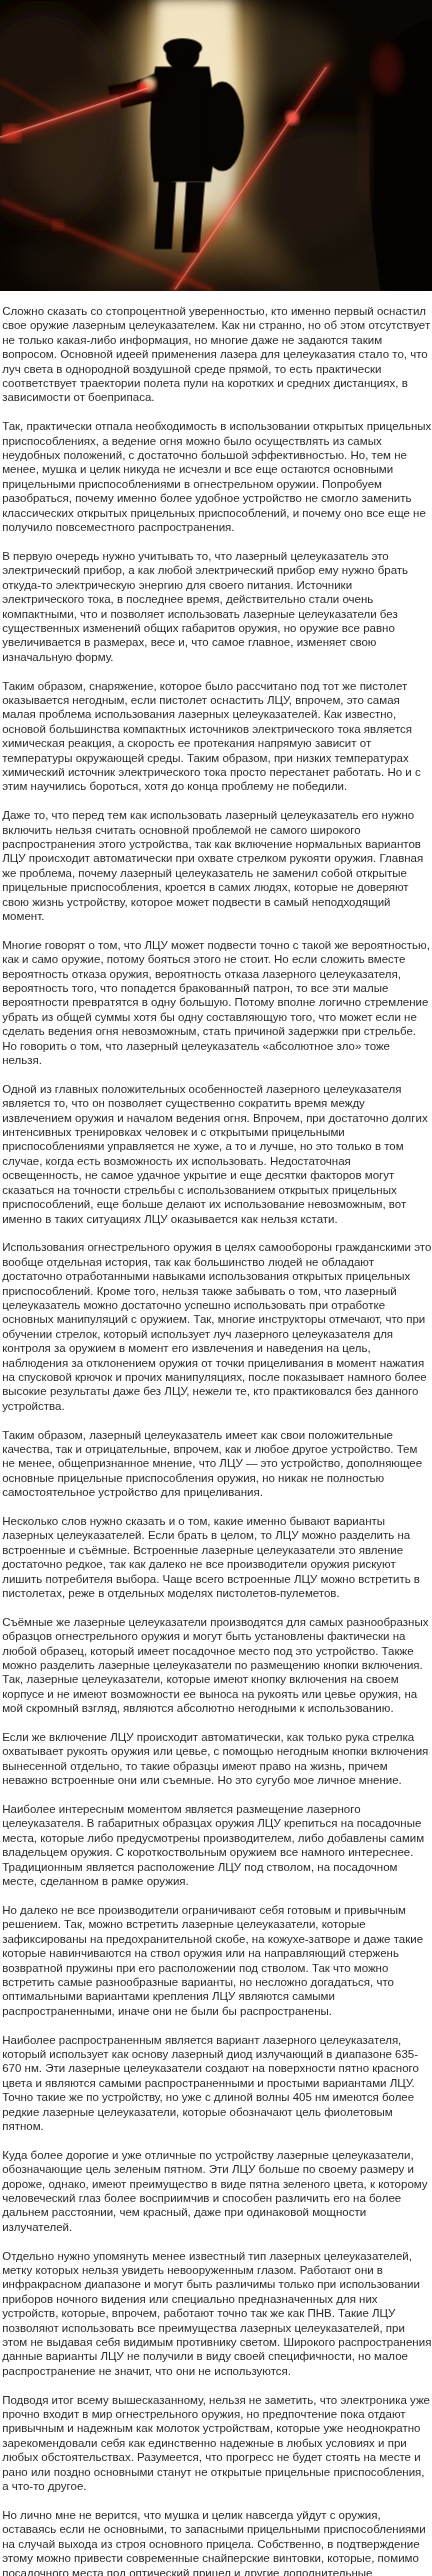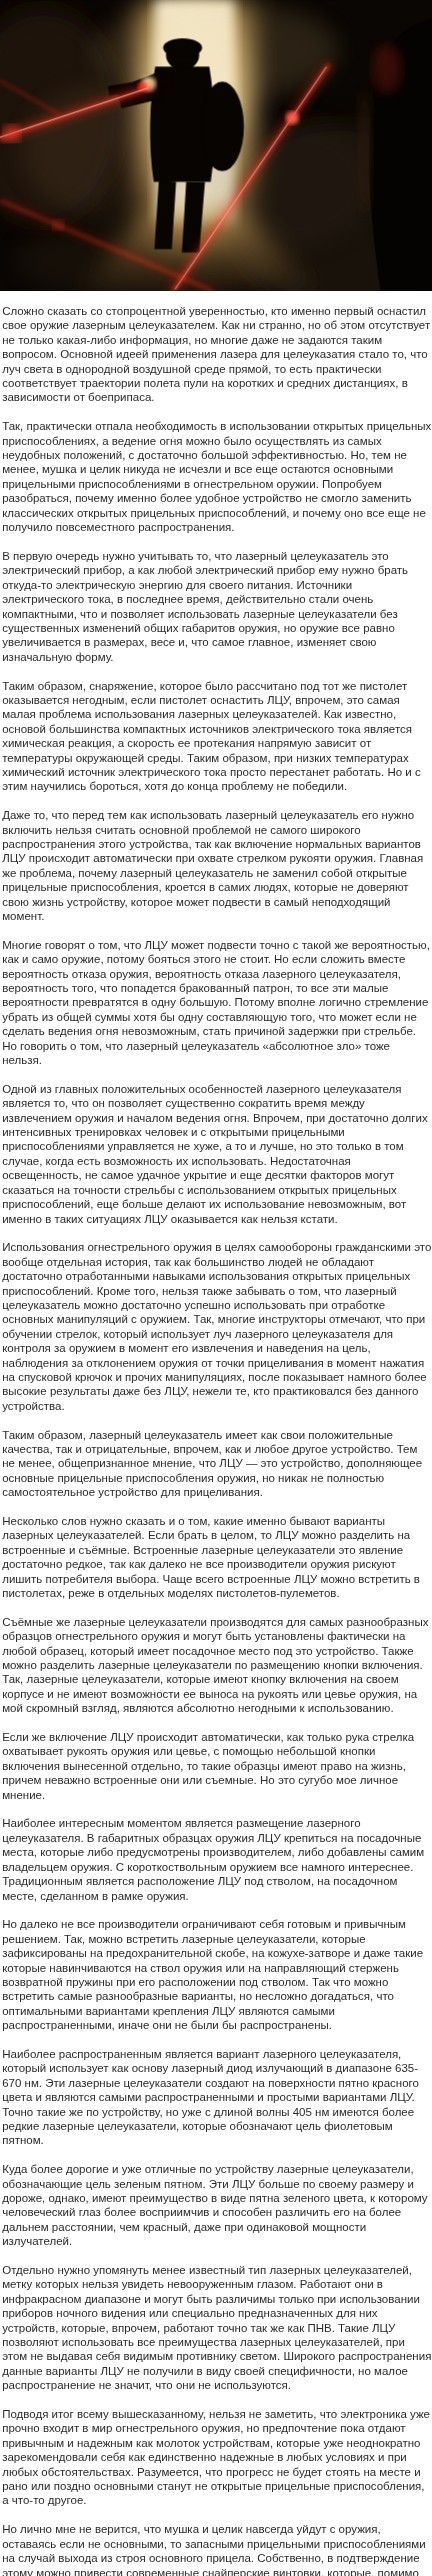--- a/index.html
+++ b/index.html
@@ -112,21 +112,21 @@
       <p>Так, практически отпала необходимость в использовании открытых прицельных приспособлениях, а ведение огня можно было осуществлять из самых неудобных положений, с достаточно большой эффективностью. Но, тем не менее, мушка и целик никуда не исчезли и все еще остаются основными прицельными приспособлениями в огнестрельном оружии. Попробуем разобраться, почему именно более удобное устройство не смогло заменить классических открытых прицельных приспособлений, и почему оно все еще не получило повсеместного распространения.</p>
       <p>В первую очередь нужно учитывать то, что лазерный целеуказатель это электрический прибор, а как любой электрический прибор ему нужно брать откуда-то электрическую энергию для своего питания. Источники электрического тока, в последнее время, действительно стали очень компактными, что и позволяет использовать лазерные целеуказатели без существенных изменений общих габаритов оружия, но оружие все равно увеличивается в размерах, весе и, что самое главное, изменяет свою изначальную форму.</p>
       <p>Таким образом, снаряжение, которое было рассчитано под тот же пистолет оказывается негодным, если пистолет оснастить ЛЦУ, впрочем, это самая малая проблема использования лазерных целеуказателей. Как известно, основой большинства компактных источников электрического тока является химическая реакция, а скорость ее протекания напрямую зависит от температуры окружающей среды. Таким образом, при низких температурах химический источник электрического тока просто перестанет работать. Но и с этим научились бороться, хотя до конца проблему не победили.</p>
       <p>Даже то, что перед тем как использовать лазерный целеуказатель его нужно включить нельзя считать основной проблемой не самого широкого распространения этого устройства, так как включение нормальных вариантов ЛЦУ происходит автоматически при охвате стрелком рукояти оружия. Главная же проблема, почему лазерный целеуказатель не заменил собой открытые прицельные приспособления, кроется в самих людях, которые не доверяют свою жизнь устройству, которое может подвести в самый неподходящий момент.</p>
       <p>Многие говорят о том, что ЛЦУ может подвести точно с такой же вероятностью, как и само оружие, потому бояться этого не стоит. Но если сложить вместе вероятность отказа оружия, вероятность отказа лазерного целеуказателя, вероятность того, что попадется бракованный патрон, то все эти малые вероятности превратятся в одну большую. Потому вполне логично стремление убрать из общей суммы хотя бы одну составляющую того, что может если не сделать ведения огня невозможным, стать причиной задержки при стрельбе. Но говорить о том, что лазерный целеуказатель «абсолютное зло» тоже нельзя.</p>
       <p>Одной из главных положительных особенностей лазерного целеуказателя является то, что он позволяет существенно сократить время между извлечением оружия и началом ведения огня. Впрочем, при достаточно долгих интенсивных тренировках человек и с открытыми прицельными приспособлениями управляется не хуже, а то и лучше, но это только в том случае, когда есть возможность их использовать. Недостаточная освещенность, не самое удачное укрытие и еще десятки факторов могут сказаться на точности стрельбы с использованием открытых прицельных приспособлений, еще больше делают их использование невозможным, вот именно в таких ситуациях ЛЦУ оказывается как нельзя кстати.</p>
       <p>Использования огнестрельного оружия в целях самообороны гражданскими это вообще отдельная история, так как большинство людей не обладают достаточно отработанными навыками использования открытых прицельных приспособлений. Кроме того, нельзя также забывать о том, что лазерный целеуказатель можно достаточно успешно использовать при отработке основных манипуляций с оружием. Так, многие инструкторы отмечают, что при обучении стрелок, который использует луч лазерного целеуказателя для контроля за оружием в момент его извлечения и наведения на цель, наблюдения за отклонением оружия от точки прицеливания в момент нажатия на спусковой крючок и прочих манипуляциях, после показывает намного более высокие результаты даже без ЛЦУ, нежели те, кто практиковался без данного устройства.</p>
       <p>Таким образом, лазерный целеуказатель имеет как свои положительные качества, так и отрицательные, впрочем, как и любое другое устройство. Тем не менее, общепризнанное мнение, что ЛЦУ — это устройство, дополняющее основные прицельные приспособления оружия, но никак не полностью самостоятельное устройство для прицеливания.</p>
       <p>Несколько слов нужно сказать и о том, какие именно бывают варианты лазерных целеуказателей. Если брать в целом, то ЛЦУ можно разделить на встроенные и съёмные. Встроенные лазерные целеуказатели это явление достаточно редкое, так как далеко не все производители оружия рискуют лишить потребителя выбора. Чаще всего встроенные ЛЦУ можно встретить в пистолетах, реже в отдельных моделях пистолетов-пулеметов.</p>
       <p>Съёмные же лазерные целеуказатели производятся для самых разнообразных образцов огнестрельного оружия и могут быть установлены фактически на любой образец, который имеет посадочное место под это устройство. Также можно разделить лазерные целеуказатели по размещению кнопки включения. Так, лазерные целеуказатели, которые имеют кнопку включения на своем корпусе и не имеют возможности ее выноса на рукоять или цевье оружия, на мой скромный взгляд, являются абсолютно негодными к использованию.</p>
-      <p>Если же включение ЛЦУ происходит автоматически, как только рука стрелка охватывает рукоять оружия или цевье, с помощью небольшой кнопки включения вынесенной отдельно, то такие образцы имеют право на жизнь, причем неважно встроенные они или съемные. Но это сугубо мое личное мнение.</p>
+      <p>Если же включение ЛЦУ происходит автоматически, как только рука стрелка охватывает рукоять оружия или цевье, с помощью негодным кнопки включения вынесенной отдельно, то такие образцы имеют право на жизнь, причем неважно встроенные они или съемные. Но это сугубо мое личное мнение.</p>
       <p>Наиболее интересным моментом является размещение лазерного целеуказателя. В габаритных образцах оружия ЛЦУ крепиться на посадочные места, которые либо предусмотрены производителем, либо добавлены самим владельцем оружия. С короткоствольным оружием все намного интереснее. Традиционным является расположение ЛЦУ под стволом, на посадочном месте, сделанном в рамке оружия.</p>
       <p>Но далеко не все производители ограничивают себя готовым и привычным решением. Так, можно встретить лазерные целеуказатели, которые зафиксированы на предохранительной скобе, на кожухе-затворе и даже такие которые навинчиваются на ствол оружия или на направляющий стержень возвратной пружины при его расположении под стволом. Так что можно встретить самые разнообразные варианты, но несложно догадаться, что оптимальными вариантами крепления ЛЦУ являются самыми распространенными, иначе они не были бы распространены.</p>
       <p>Наиболее распространенным является вариант лазерного целеуказателя, который использует как основу лазерный диод излучающий в диапазоне 635-670 нм. Эти лазерные целеуказатели создают на поверхности пятно красного цвета и являются самыми распространенными и простыми вариантами ЛЦУ. Точно такие же по устройству, но уже с длиной волны 405 нм имеются более редкие лазерные целеуказатели, которые обозначают цель фиолетовым пятном.</p>
       <p>Куда более дорогие и уже отличные по устройству лазерные целеуказатели, обозначающие цель зеленым пятном. Эти ЛЦУ больше по своему размеру и дороже, однако, имеют преимущество в виде пятна зеленого цвета, к которому человеческий глаз более восприимчив и способен различить его на более дальнем расстоянии, чем красный, даже при одинаковой мощности излучателей.</p>
       <p>Отдельно нужно упомянуть менее известный тип лазерных целеуказателей, метку которых нельзя увидеть невооруженным глазом. Работают они в инфракрасном диапазоне и могут быть различимы только при использовании приборов ночного видения или специально предназначенных для них устройств, которые, впрочем, работают точно так же как ПНВ. Такие ЛЦУ позволяют использовать все преимущества лазерных целеуказателей, при этом не выдавая себя видимым противнику светом. Широкого распространения данные варианты ЛЦУ не получили в виду своей специфичности, но малое распространение не значит, что они не используются.</p>
       <p>Подводя итог всему вышесказанному, нельзя не заметить, что электроника уже прочно входит в мир огнестрельного оружия, но предпочтение пока отдают привычным и надежным как молоток устройствам, которые уже неоднократно зарекомендовали себя как единственно надежные в любых условиях и при любых обстоятельствах. Разумеется, что прогресс не будет стоять на месте и рано или поздно основными станут не открытые прицельные приспособления, а что-то другое.</p>
       <p>Но лично мне не верится, что мушка и целик навсегда уйдут с оружия, оставаясь если не основными, то запасными прицельными приспособлениями на случай выхода из строя основного прицела. Собственно, в подтверждение этому можно привести современные снайперские винтовки, которые, помимо посадочного места под оптический прицел и другие дополнительные устройства, все равно оснащаются целиком и мушкой, пускай даже складывающимися или съемными. А ведь в таком оружии открытые прицельные приспособления изначально никогда не были основными.</p>
     </div>
 
 </div>

